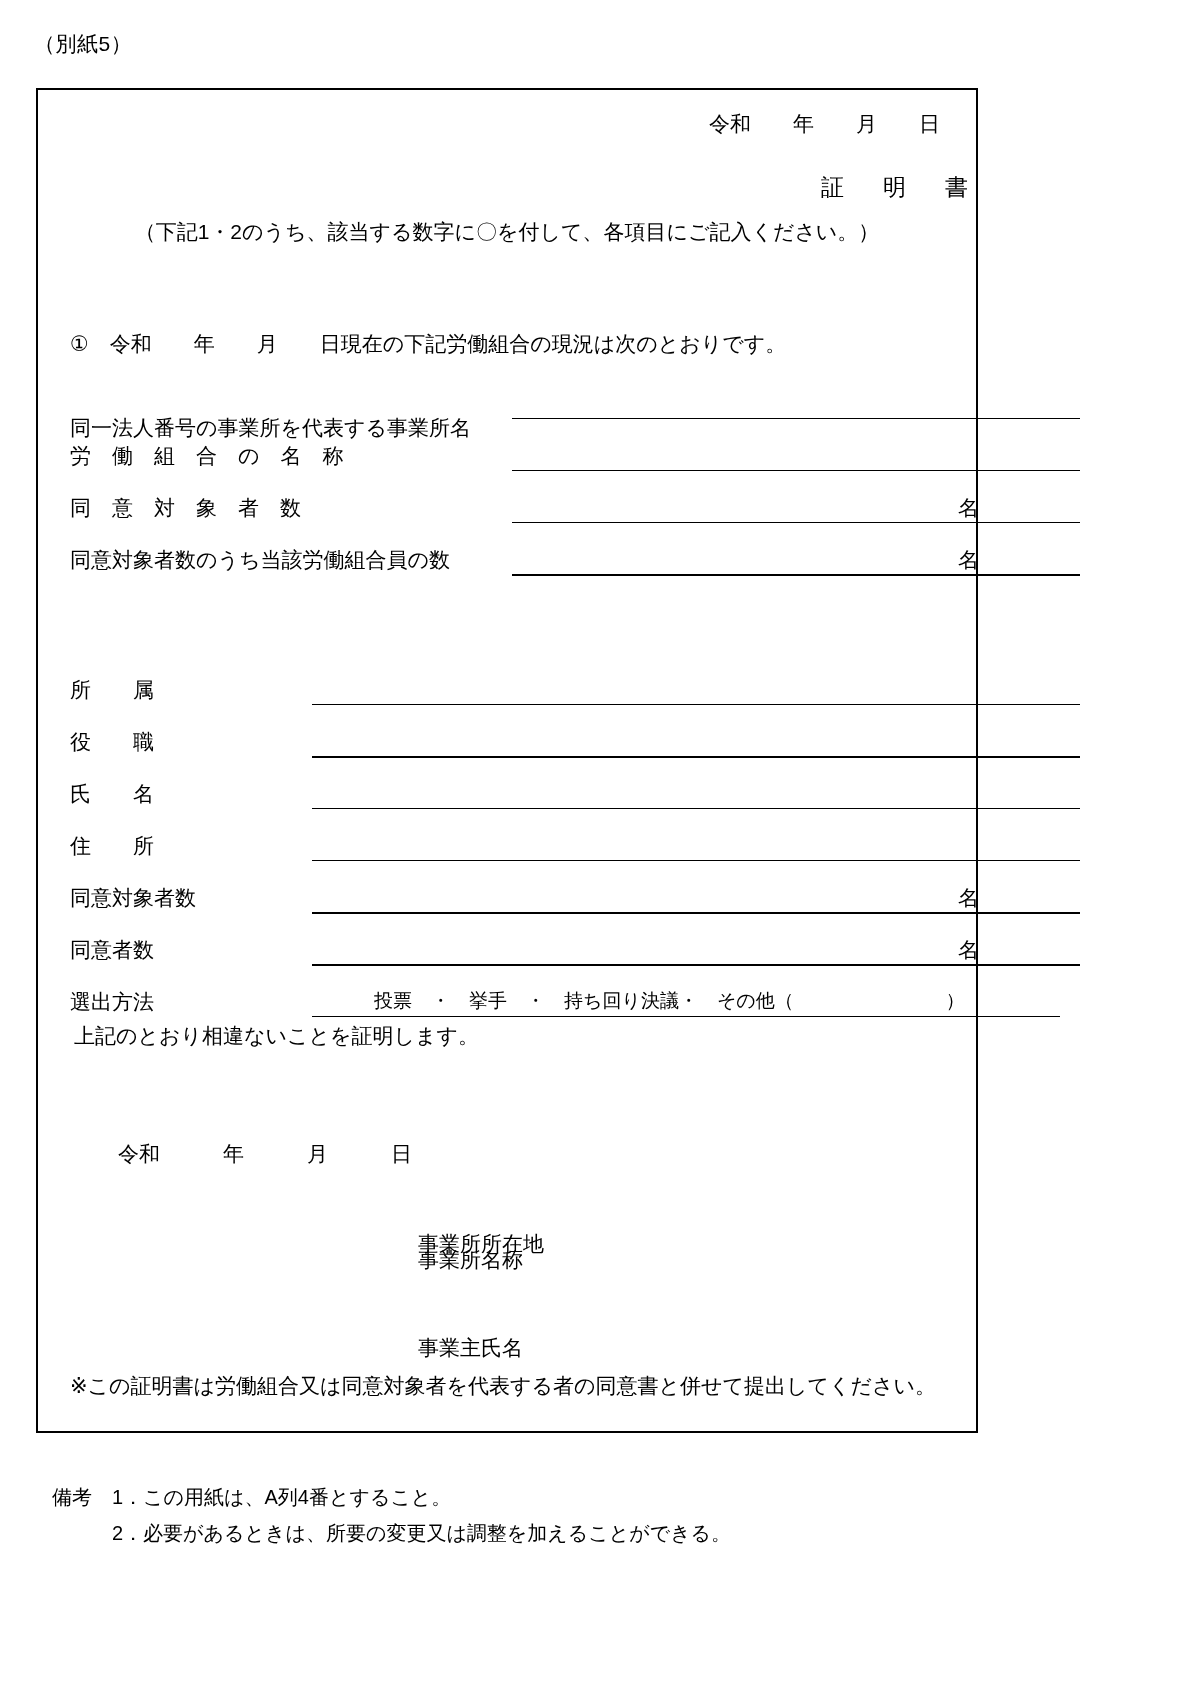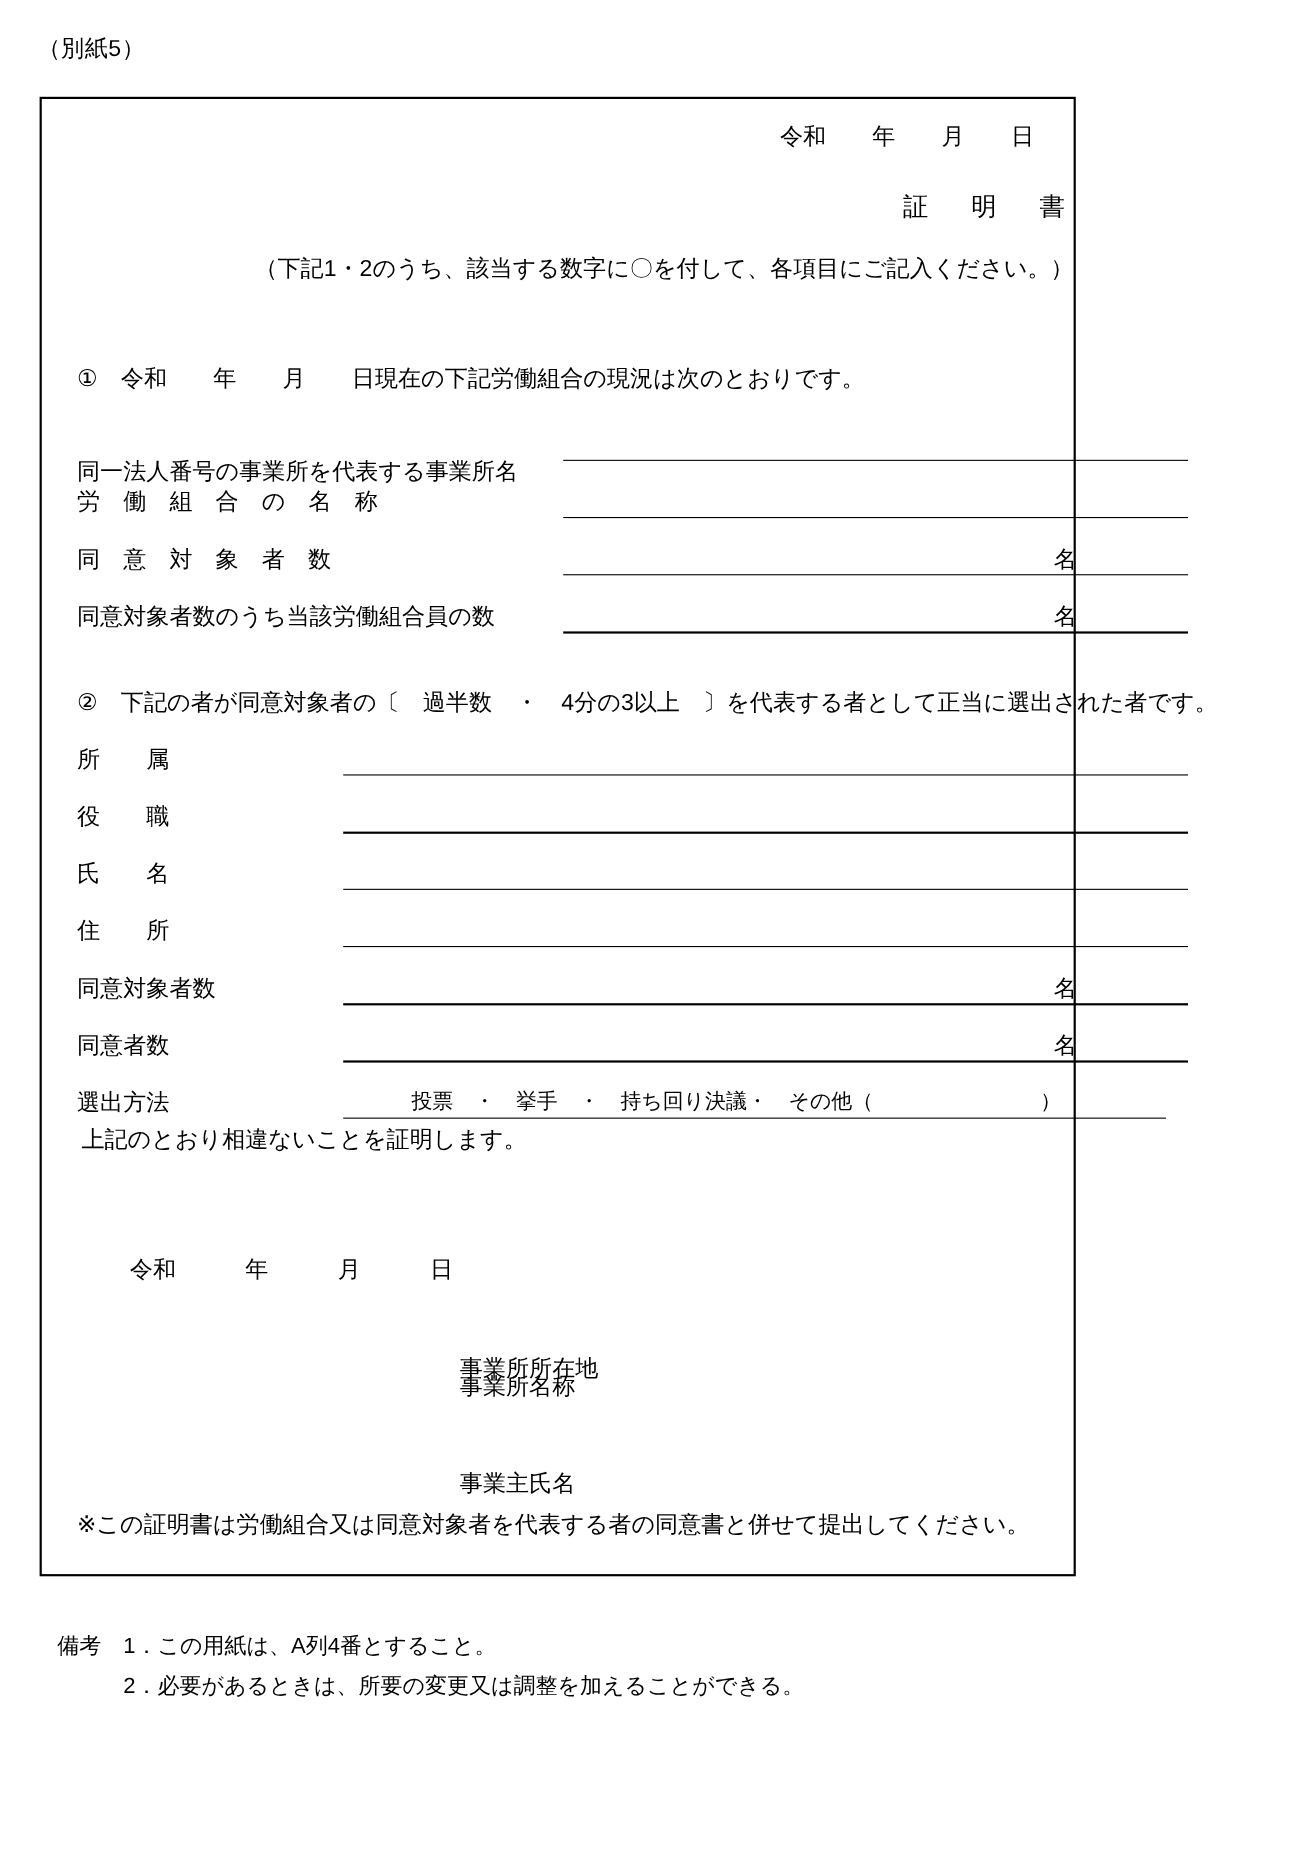--- a/index.html
+++ b/index.html
@@ -51,22 +51,22 @@
     right: 0;
     top: 82px;
     text-align: right;
     font-size: 23px;
     letter-spacing: 8px;
   }
   .subtitle {
     position: absolute;
     left: 0;
     right: 0;
-    top: 140px;
-    text-align: right;
+    top: 128px;
+    text-align: center;
     font-size: 21px;
   }
   .sec1-head {
     position: absolute;
     left: 32px;
     top: 240px;
     font-size: 21px;
     white-space: pre;
   }
   .row {
@@ -155,21 +155,20 @@
     <div class="underline" style="left:474px; top:380px; width:568px;"></div>
 
     <div class="row" style="left:32px; top:404px;">同　意　対　象　者　数</div>
     <div class="underline" style="left:474px; top:432px; width:568px;"></div>
     <div class="unit" style="left:920px; top:404px;">名</div>
 
     <div class="row" style="left:32px; top:456px;">同意対象者数のうち当該労働組合員の数</div>
     <div class="underline thick" style="left:474px; top:484px; width:568px;"></div>
     <div class="unit" style="left:920px; top:456px;">名</div>
 
-    <div class="sec2-head">②　下記の者が同意対象者の〔　過半数　・　4分の3以上　〕を代表する者として正当に選出された者です。</div>
 
     <div class="row" style="left:32px; top:586px;">所　　属</div>
     <div class="underline" style="left:274px; top:614px; width:768px;"></div>
 
     <div class="row" style="left:32px; top:638px;">役　　職</div>
     <div class="underline thick" style="left:274px; top:666px; width:768px;"></div>
 
     <div class="row" style="left:32px; top:690px;">氏　　名</div>
     <div class="underline" style="left:274px; top:718px; width:768px;"></div>
 

